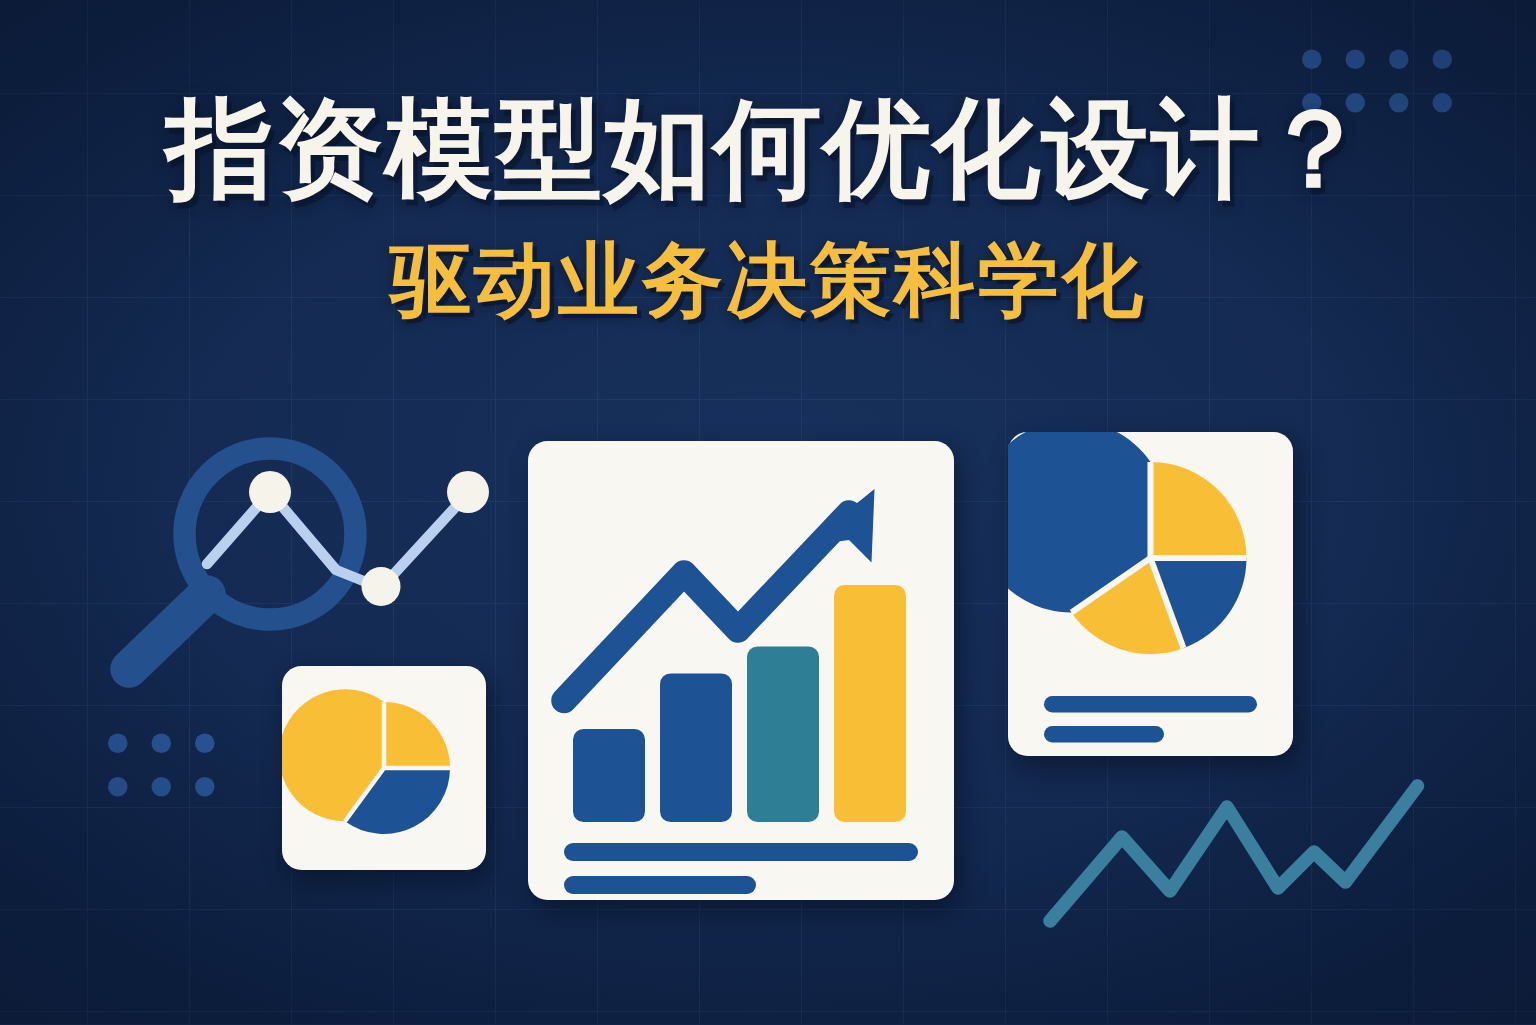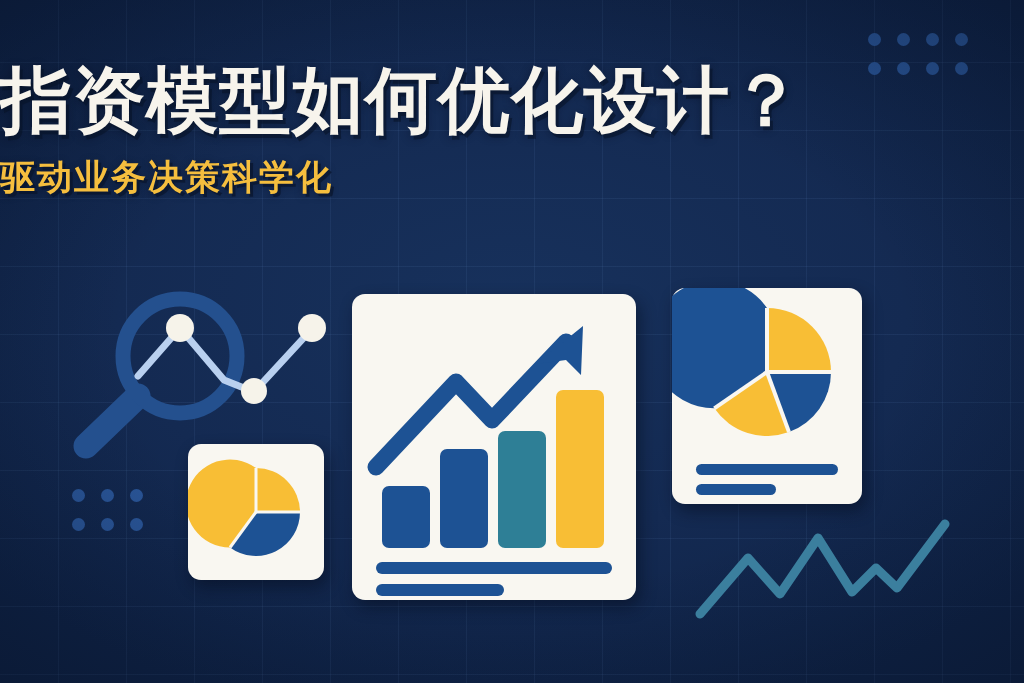--- a/index.html
+++ b/index.html
@@ -62,36 +62,37 @@
     top: 489px;
     grid-template-columns: repeat(3, 13px);
   }
 
   
   .title-block {
     position: absolute;
     left: 0;
     top: 62px;
     width: 1024px;
+    text-align: center;
     z-index: 6;
   }
   #main-title {
     margin: 0;
     font-size: 72px;
     line-height: 1.08;
     font-weight: 700;
     letter-spacing: 1px;
     color: #f7f4ec;
     text-shadow:
       3px 4px 0 rgba(8,18,38,0.55),
       0 2px 10px rgba(5,12,28,0.45);
   }
   #sub-title {
     margin: 18px 0 0 0;
-    font-size: 35px;
+    font-size: 54px;
     line-height: 1.1;
     font-weight: 700;
     letter-spacing: 2px;
     color: #f5be3e;
     text-shadow:
       3px 3px 0 rgba(10,22,45,0.75),
       0 2px 7px rgba(5,12,28,0.5);
   }
 
   

